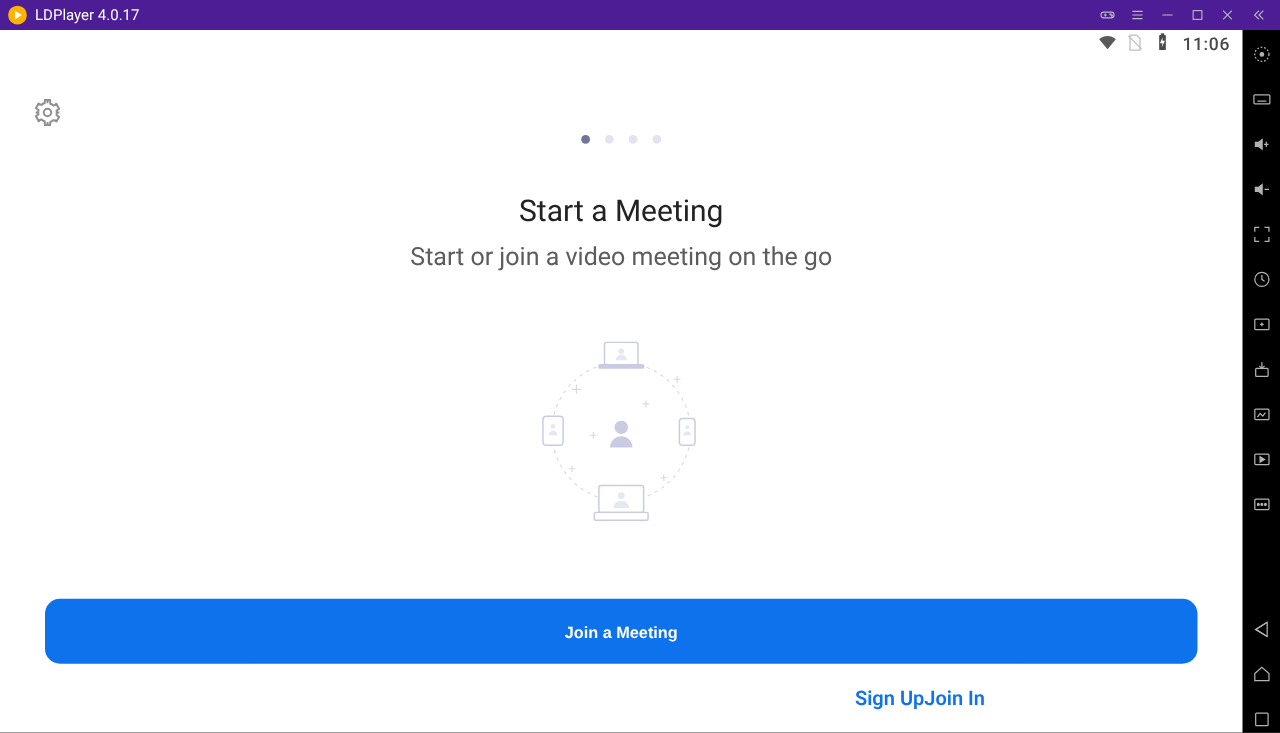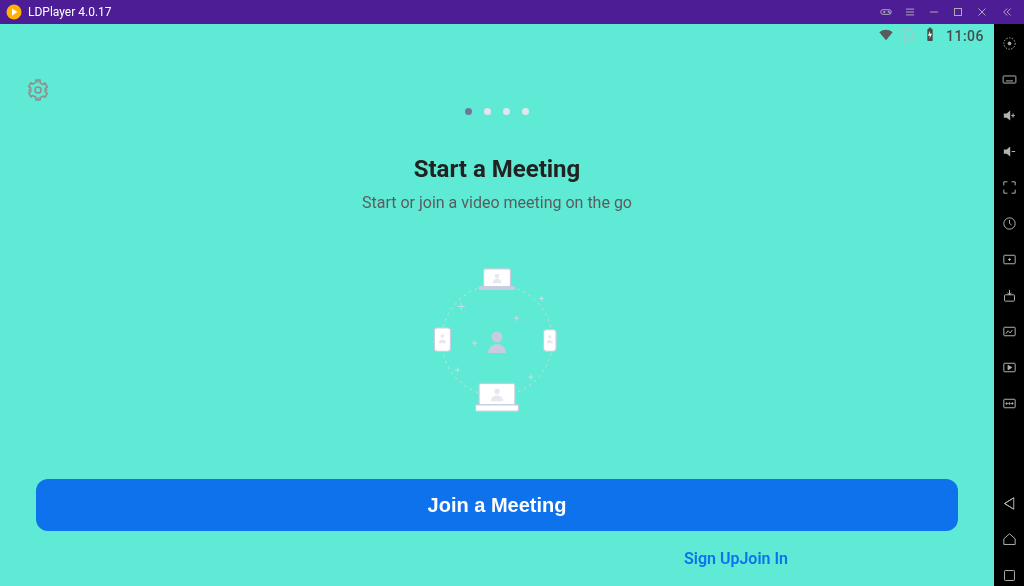--- a/index.html
+++ b/index.html
@@ -11,47 +11,47 @@
   .titlebar .logo svg { width: 16px; height: 16px; }
   .titlebar .title { flex: 0 0 auto; }
   .titlebar .spacer { flex: 1 1 auto; }
   .titlebar .tb-btn { width: 24px; height: 24px; display: flex; align-items: center; justify-content: center; color: #bcbcbc; cursor: pointer; }
   .titlebar .tb-btn svg { width: 14px; height: 14px; stroke: currentColor; fill: none; stroke-width: 1.5; }
 
   
   .frame { position: absolute; top: 24px; left: 0; right: 0; bottom: 0; display: flex; }
 
   
-  .app { flex: 1 1 auto; background: #5eead4; position: relative; display: flex; flex-direction: column; }
+  .app { flex: 1 1 auto; background: #ffffff; position: relative; display: flex; flex-direction: column; }
 
   
   .statusbar { height: 24px; display: flex; align-items: center; justify-content: flex-end; padding: 0 10px; gap: 6px; font-size: 14px; color: #4a4a4a; }
   .statusbar svg { width: 16px; height: 16px; }
   .statusbar .clock { font-weight: 500; letter-spacing: 0.5px; margin-left: 2px; }
 
   
   .gear { position: absolute; top: 54px; left: 26px; color: #8f8f8f; cursor: pointer; }
   .gear svg { width: 24px; height: 24px; stroke: currentColor; fill: none; stroke-width: 1.6; }
 
   
   .center { flex: 1 1 auto; display: flex; flex-direction: column; align-items: center; padding-top: 60px; }
 
   .dots { display: flex; gap: 12px; margin-bottom: 40px; }
   .dot { width: 7px; height: 7px; border-radius: 50%; background: #e4e4ef; }
   .dot.active { background: #73749a; }
 
-  .heading { font-size: 24px; font-weight: 700; color: #222; margin-bottom: 10px; }
-  .subhead { font-size: 16px; color: #5c5c5e; margin-bottom: 39px; }
+  .heading { font-size: 24px; font-weight: 400; color: #222; margin-bottom: 10px; }
+  .subhead { font-size: 20px; color: #5c5c5e; margin-bottom: 39px; }
 
   .illus { width: 180px; height: 170px; position: relative; }
   .illus svg { width: 100%; height: 100%; }
 
   
   .bottom { padding: 16px 36px 12px 36px; }
-  .join-btn { width: 100%; background: #0e72ed; color: #fff; border: none; border-radius: 12px; height: 52px; font-size: 20px; font-weight: 600; cursor: pointer; }
+  .join-btn { width: 100%; background: #0e72ed; color: #fff; border: none; border-radius: 12px; height: 52px; font-size: 13px; font-weight: 600; cursor: pointer; }
   .links { display: flex; justify-content: flex-end; padding: 18px 170px 6px 170px; }
   .link { color: #0e72ed; font-size: 16px; font-weight: 600; cursor: pointer; }
 
   
   .sidebar { flex: 0 0 30px; background: #000; display: flex; flex-direction: column; align-items: center; padding-top: 8px; gap: 14px; color: #b2b2b2; }
   .sidebar .sb-btn { width: 22px; height: 22px; display: flex; align-items: center; justify-content: center; cursor: pointer; }
   .sidebar .sb-btn svg { width: 17px; height: 17px; stroke: currentColor; fill: none; stroke-width: 1.4; }
   .sidebar .sb-sep { flex: 1 1 auto; }
 </style>
 </head>

